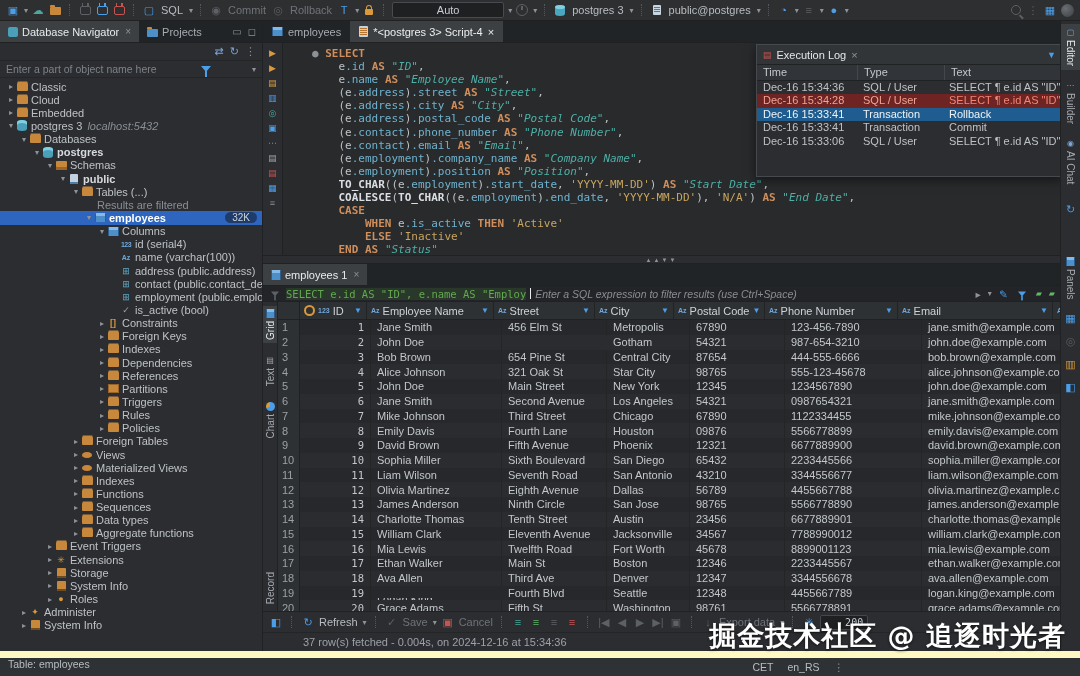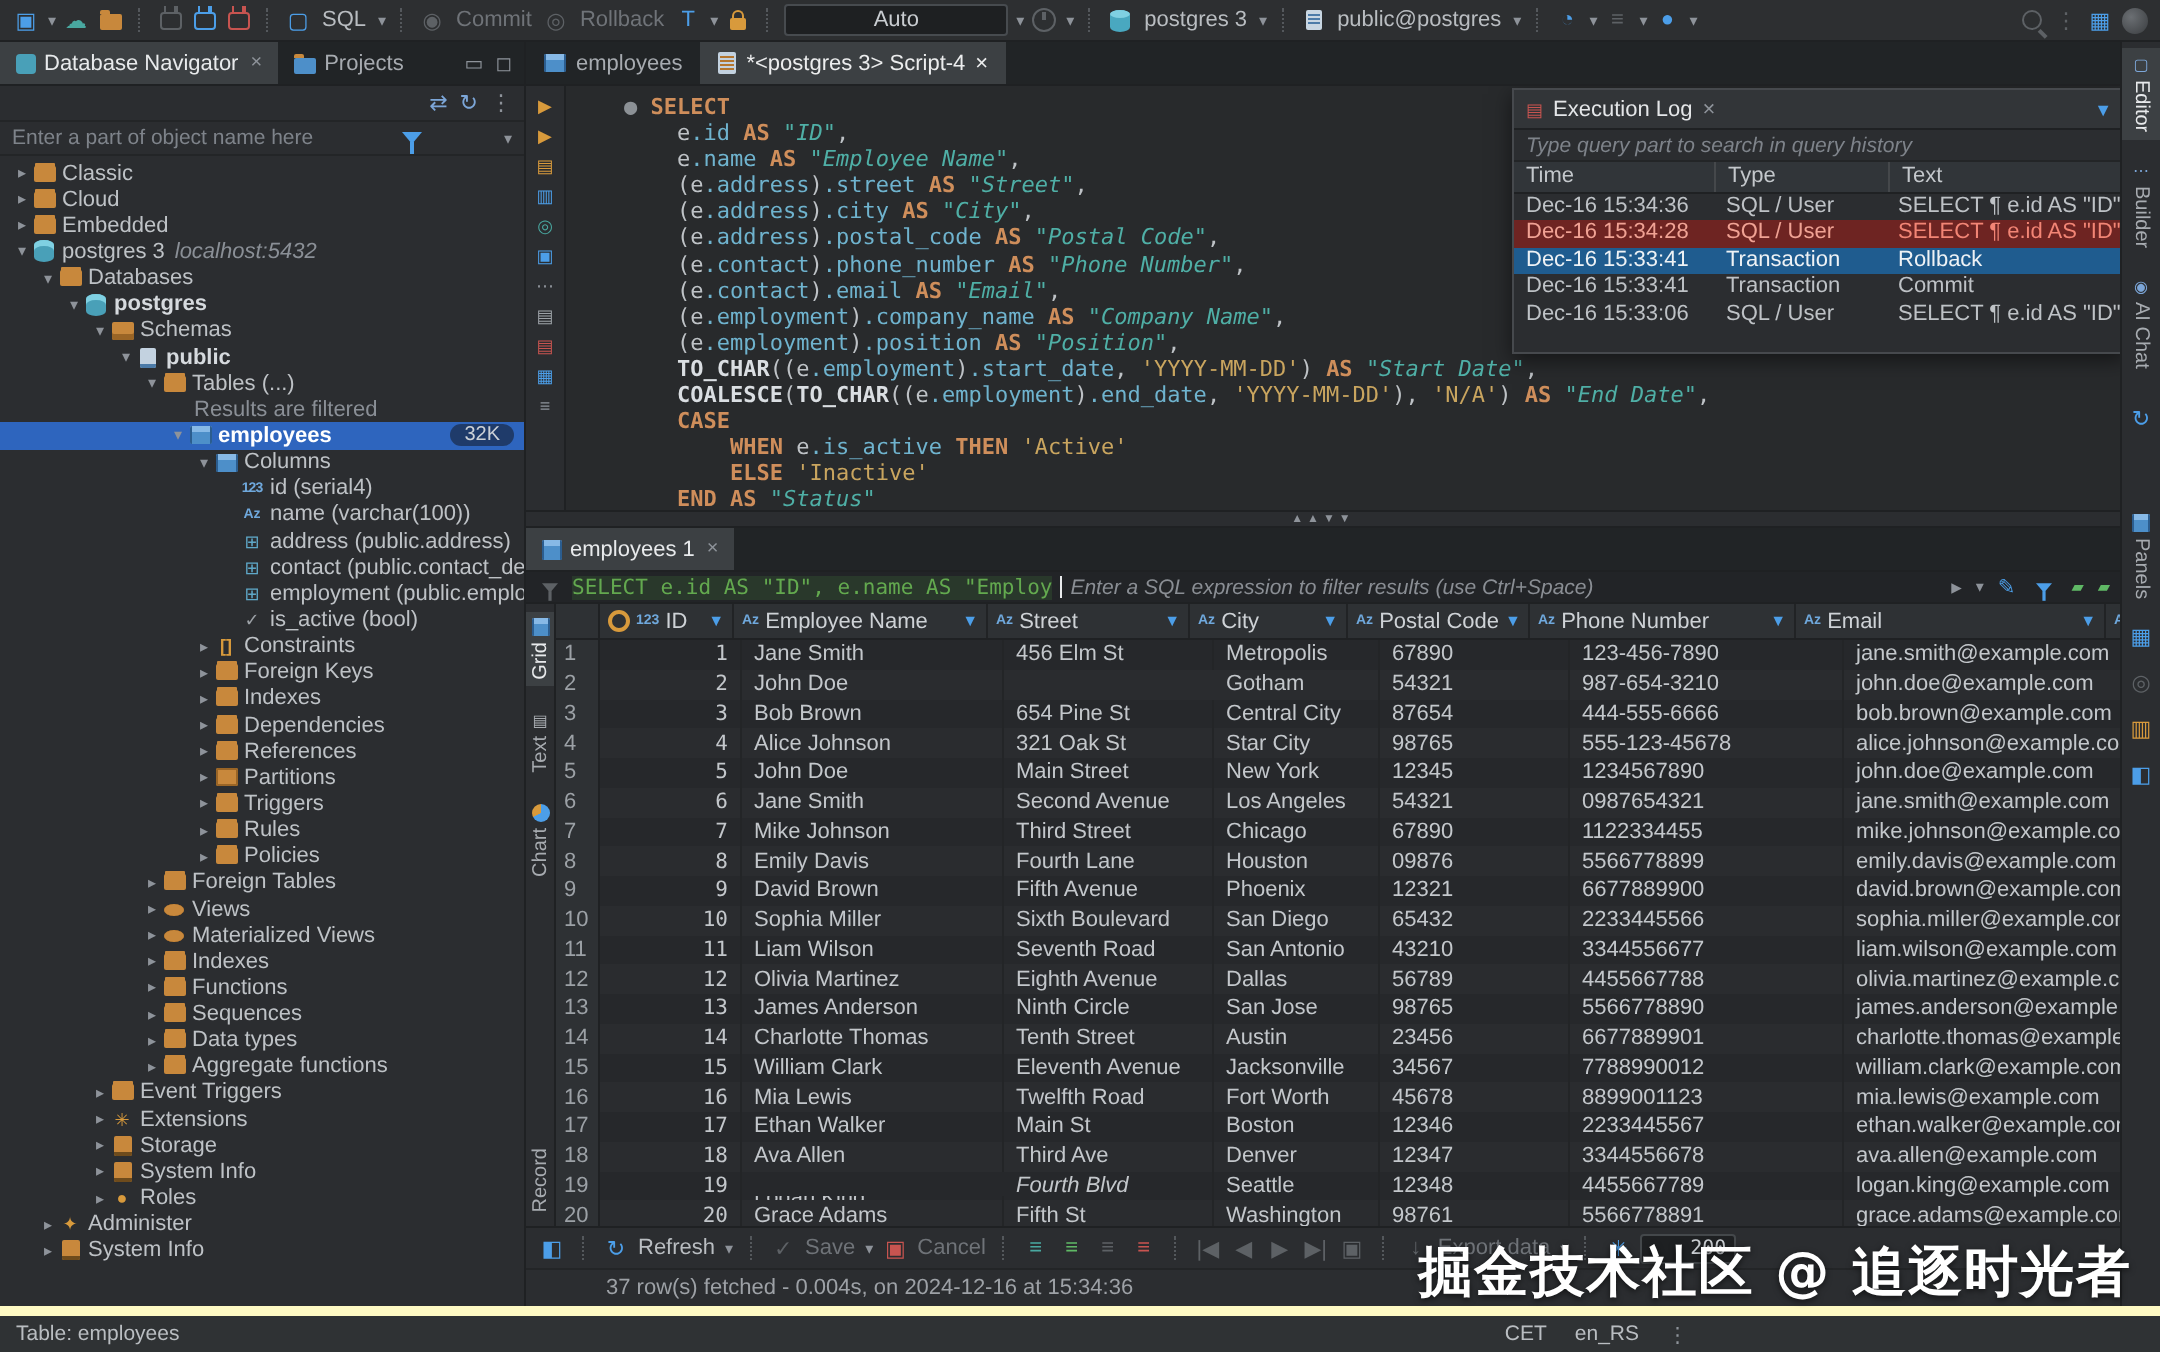--- a/index.html
+++ b/index.html
@@ -201,22 +201,22 @@
   
   #rsidebar{width:19px;flex:0 0 19px;background:#2b2d30;border-left:1px solid #1f2123;
             display:flex;flex-direction:column;align-items:center;padding-top:3px;gap:7px;}
   .rtab{display:flex;flex-direction:column;align-items:center;gap:3px;color:#a7abb0;width:100%;padding:4px 0;}
   .rtab.active{background:#3c4043;color:#e8eaec;}
   .rtab .vlab{writing-mode:vertical-rl;font-size:10px;}
   .rtab .ric{font-size:8px;color:#7ca6d8;}
   .rbot{margin-top:28px;}
 
   
-  #statusbar{height:18px;flex:0 0 18px;background:#2f3234;border-top:5px solid #fef9c3;
-             display:flex;align-items:center;padding:0 8px;color:#b9bdc1;font-size:10.5px;}
+  #statusbar{height:18px;flex:0 0 18px;background:#2f3234;border-top:7px solid #fef9c3;
+             display:flex;padding:0 8px;color:#b9bdc1;font-size:10.5px;}
   #sbright{margin-left:auto;margin-right:228px;display:flex;align-items:center;gap:14px;}
 
   
   #watermark{position:absolute;right:14px;bottom:22px;z-index:50;color:#ffffff;font-weight:bold;
              font-size:27px;text-shadow:0 1px 3px rgba(0,0,0,.6);letter-spacing:1px;
              font-family:"DejaVu Sans",sans-serif;pointer-events:none;}
 </style>
 </head>
 <body>
 
@@ -565,23 +565,20 @@
         <div id="sqlcode"><div class="sline"><span class="tok-d">● </span><span class="tok-k">SELECT</span></div><div class="sline"><span class="tok-p">    e</span><span class="tok-m">.id</span><span class="tok-p"> </span><span class="tok-k">AS</span><span class="tok-p"> </span><span class="tok-s">"ID"</span><span class="tok-p">,</span></div><div class="sline"><span class="tok-p">    e</span><span class="tok-m">.name</span><span class="tok-p"> </span><span class="tok-k">AS</span><span class="tok-p"> </span><span class="tok-s">"Employee Name"</span><span class="tok-p">,</span></div><div class="sline"><span class="tok-p">    (e</span><span class="tok-m">.address</span><span class="tok-p">)</span><span class="tok-m">.street</span><span class="tok-p"> </span><span class="tok-k">AS</span><span class="tok-p"> </span><span class="tok-s">"Street"</span><span class="tok-p">,</span></div><div class="sline"><span class="tok-p">    (e</span><span class="tok-m">.address</span><span class="tok-p">)</span><span class="tok-m">.city</span><span class="tok-p"> </span><span class="tok-k">AS</span><span class="tok-p"> </span><span class="tok-s">"City"</span><span class="tok-p">,</span></div><div class="sline"><span class="tok-p">    (e</span><span class="tok-m">.address</span><span class="tok-p">)</span><span class="tok-m">.postal_code</span><span class="tok-p"> </span><span class="tok-k">AS</span><span class="tok-p"> </span><span class="tok-s">"Postal Code"</span><span class="tok-p">,</span></div><div class="sline"><span class="tok-p">    (e</span><span class="tok-m">.contact</span><span class="tok-p">)</span><span class="tok-m">.phone_number</span><span class="tok-p"> </span><span class="tok-k">AS</span><span class="tok-p"> </span><span class="tok-s">"Phone Number"</span><span class="tok-p">,</span></div><div class="sline"><span class="tok-p">    (e</span><span class="tok-m">.contact</span><span class="tok-p">)</span><span class="tok-m">.email</span><span class="tok-p"> </span><span class="tok-k">AS</span><span class="tok-p"> </span><span class="tok-s">"Email"</span><span class="tok-p">,</span></div><div class="sline"><span class="tok-p">    (e</span><span class="tok-m">.employment</span><span class="tok-p">)</span><span class="tok-m">.company_name</span><span class="tok-p"> </span><span class="tok-k">AS</span><span class="tok-p"> </span><span class="tok-s">"Company Name"</span><span class="tok-p">,</span></div><div class="sline"><span class="tok-p">    (e</span><span class="tok-m">.employment</span><span class="tok-p">)</span><span class="tok-m">.position</span><span class="tok-p"> </span><span class="tok-k">AS</span><span class="tok-p"> </span><span class="tok-s">"Position"</span><span class="tok-p">,</span></div><div class="sline"><span class="tok-p">    </span><span class="tok-f">TO_CHAR</span><span class="tok-p">((e</span><span class="tok-m">.employment</span><span class="tok-p">)</span><span class="tok-m">.start_date</span><span class="tok-p">, </span><span class="tok-q">'YYYY-MM-DD'</span><span class="tok-p">) </span><span class="tok-k">AS</span><span class="tok-p"> </span><span class="tok-s">"Start Date"</span><span class="tok-p">,</span></div><div class="sline"><span class="tok-p">    </span><span class="tok-f">COALESCE</span><span class="tok-p">(</span><span class="tok-f">TO_CHAR</span><span class="tok-p">((e</span><span class="tok-m">.employment</span><span class="tok-p">)</span><span class="tok-m">.end_date</span><span class="tok-p">, </span><span class="tok-q">'YYYY-MM-DD'</span><span class="tok-p">), </span><span class="tok-q">'N/A'</span><span class="tok-p">) </span><span class="tok-k">AS</span><span class="tok-p"> </span><span class="tok-s">"End Date"</span><span class="tok-p">,</span></div><div class="sline"><span class="tok-p">    </span><span class="tok-k">CASE</span></div><div class="sline"><span class="tok-p">        </span><span class="tok-k">WHEN</span><span class="tok-p"> e</span><span class="tok-m">.is_active</span><span class="tok-p"> </span><span class="tok-k">THEN</span><span class="tok-p"> </span><span class="tok-q">'Active'</span></div><div class="sline"><span class="tok-p">        </span><span class="tok-k">ELSE</span><span class="tok-p"> </span><span class="tok-q">'Inactive'</span></div><div class="sline"><span class="tok-p">    </span><span class="tok-k">END</span><span class="tok-p"> </span><span class="tok-k">AS</span><span class="tok-p"> </span><span class="tok-s">"Status"</span></div></div>
         <div id="edscroll"></div>
 
         <div id="execlog">
           <div class="head">
             <span class="gi" style="color:#c75450">▤</span>
             <span class="ttl">Execution Log</span>
             <span class="x">×</span>
             <span class="dd">▼</span>
           </div>
-          <div class="search">
-            <span>Type query part to search in query history</span>
-          </div>
           <div class="loghead">
             <div class="lc-time">Time</div>
             <div class="lc-type">Type</div>
             <div class="lc-text">Text</div>
           </div>
           <div id="logrows">
               <div class="logrow ">
                 <div class="lc-time">Dec-16 15:34:36</div>
                 <div class="lc-type">SQL / User</div>
                 <div class="lc-text">SELECT ¶  e.id AS "ID",¶  e.na</div>
@@ -877,21 +874,21 @@
                   <div class="gcell" style="width: 92px;">Third Ave</div>
                   <div class="gcell" style="width: 70px;">Denver</div>
                   <div class="gcell" style="width: 82px;">12347</div>
                   <div class="gcell" style="width: 124px;">3344556678</div>
                   <div class="gcell" style="width: 146px;">ava.allen@example.com</div>
                 </div>
                 <div class="grow">
                   <div class="rownum">19</div>
                   <div class="gcell num" style="width: 58px;">19</div>
                   <div class="gcell" style="width: 118px; margin-top: 12px;">Logan King</div>
-                  <div class="gcell" style="width: 92px; font-style: italic;">Fourth Blvd</div>
+                  <div class="gcell" style="width: 92px;">Fourth Blvd</div>
                   <div class="gcell" style="width: 70px;">Seattle</div>
                   <div class="gcell" style="width: 82px;">12348</div>
                   <div class="gcell" style="width: 124px;">4455667789</div>
                   <div class="gcell" style="width: 146px;">logan.king@example.com</div>
                 </div>
                 <div class="grow">
                   <div class="rownum">20</div>
                   <div class="gcell num" style="width: 58px;">20</div>
                   <div class="gcell" style="width: 118px;">Grace Adams</div>
                   <div class="gcell" style="width: 92px;">Fifth St</div>

